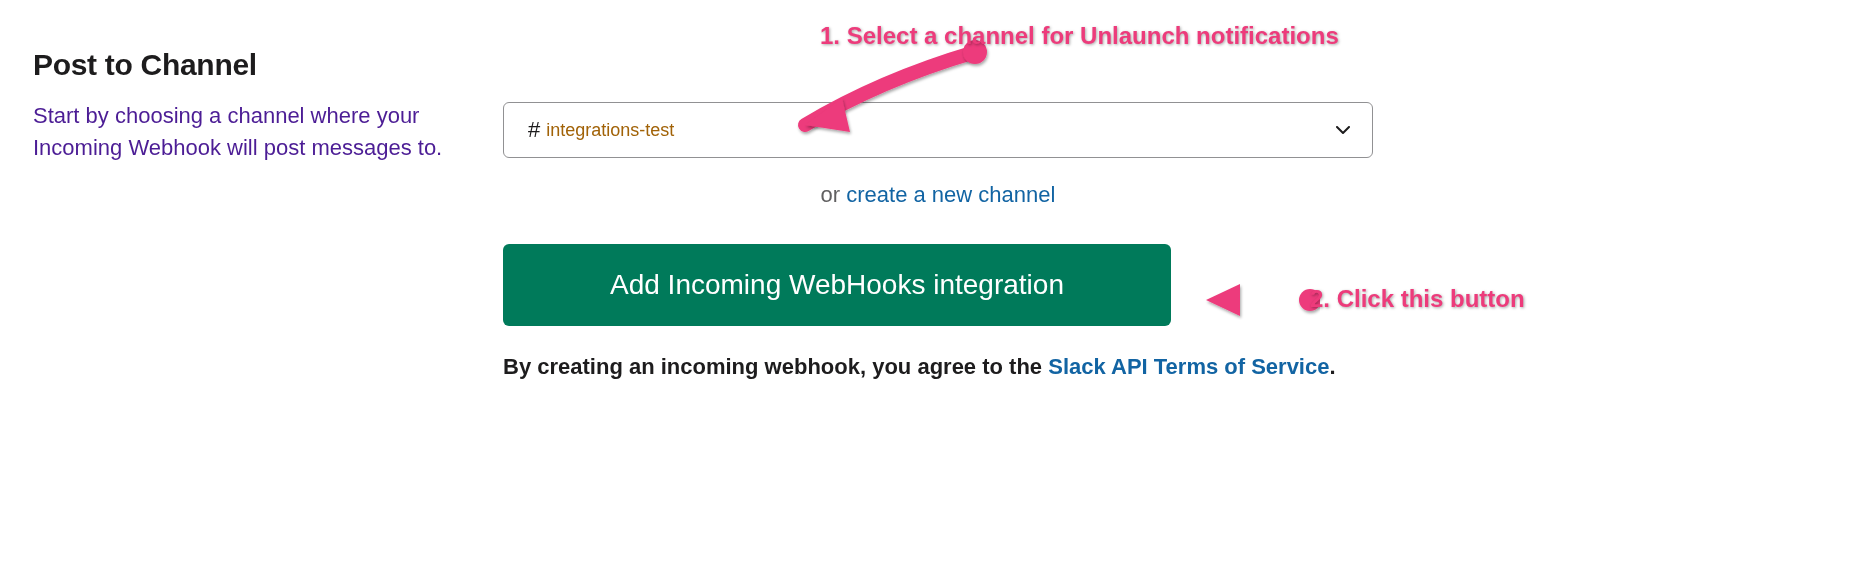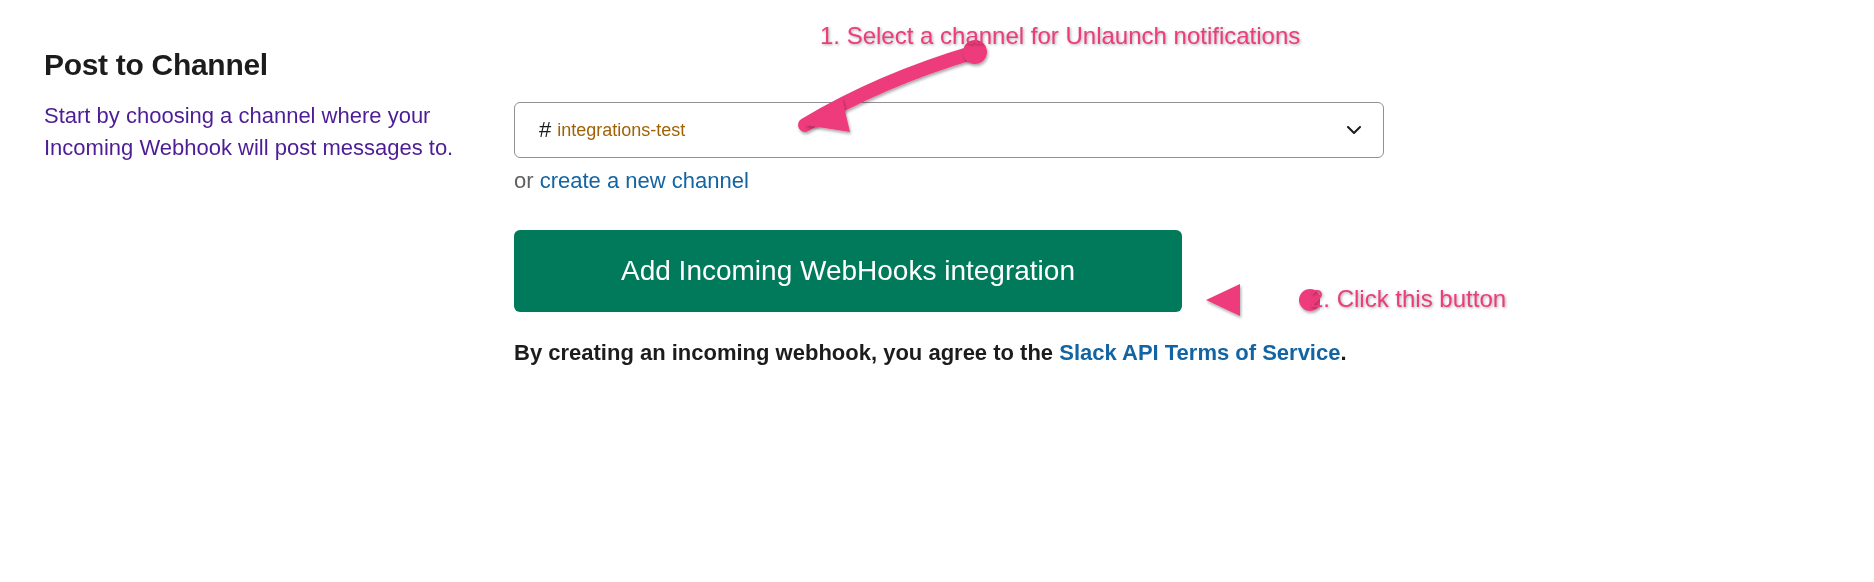--- a/index.html
+++ b/index.html
@@ -6,21 +6,21 @@
     body {
       font-family: -apple-system, BlinkMacSystemFont, "Segoe UI", Helvetica, Arial, sans-serif;
       background: #fff;
       width: 1874px;
       height: 582px;
       position: relative;
       color: #1d1c1d;
     }
     .container {
       display: flex;
-      padding: 48px 32px 32px 44px;
+      padding: 48px 32px 32px 33px;
       gap: 60px;
     }
     .left-col {
       width: 410px;
       flex-shrink: 0;
     }
     .heading {
       font-size: 30px;
       font-weight: 700;
       margin-bottom: 18px;
@@ -57,22 +57,22 @@
       color: #a16207;
       text-align: center;
     }
     .chevron {
       position: absolute;
       right: 22px;
       top: 50%;
       transform: translateY(-50%);
     }
     .alt-row {
-      text-align: left;
-      margin-top: 10px;
+      text-align: center;
+      margin-top: 24px;
       font-size: 22px;
     }
     .alt-row .or-text {
       color: #616061;
     }
     .alt-row a {
       color: #1264a3;
       text-decoration: none;
     }
     .add-btn {
@@ -96,21 +96,21 @@
     }
     .terms a {
       color: #1264a3;
       text-decoration: none;
     }
 
     
     .annotation {
       position: absolute;
       font-size: 24px;
-      font-weight: 400;
+      font-weight: 700;
       color: #ed3b7b;
       text-shadow: 1px 1px 3px rgba(0,0,0,0.35);
       white-space: nowrap;
       z-index: 10;
       pointer-events: none;
     }
     .arrow {
       position: absolute;
       z-index: 9;
       pointer-events: none;

